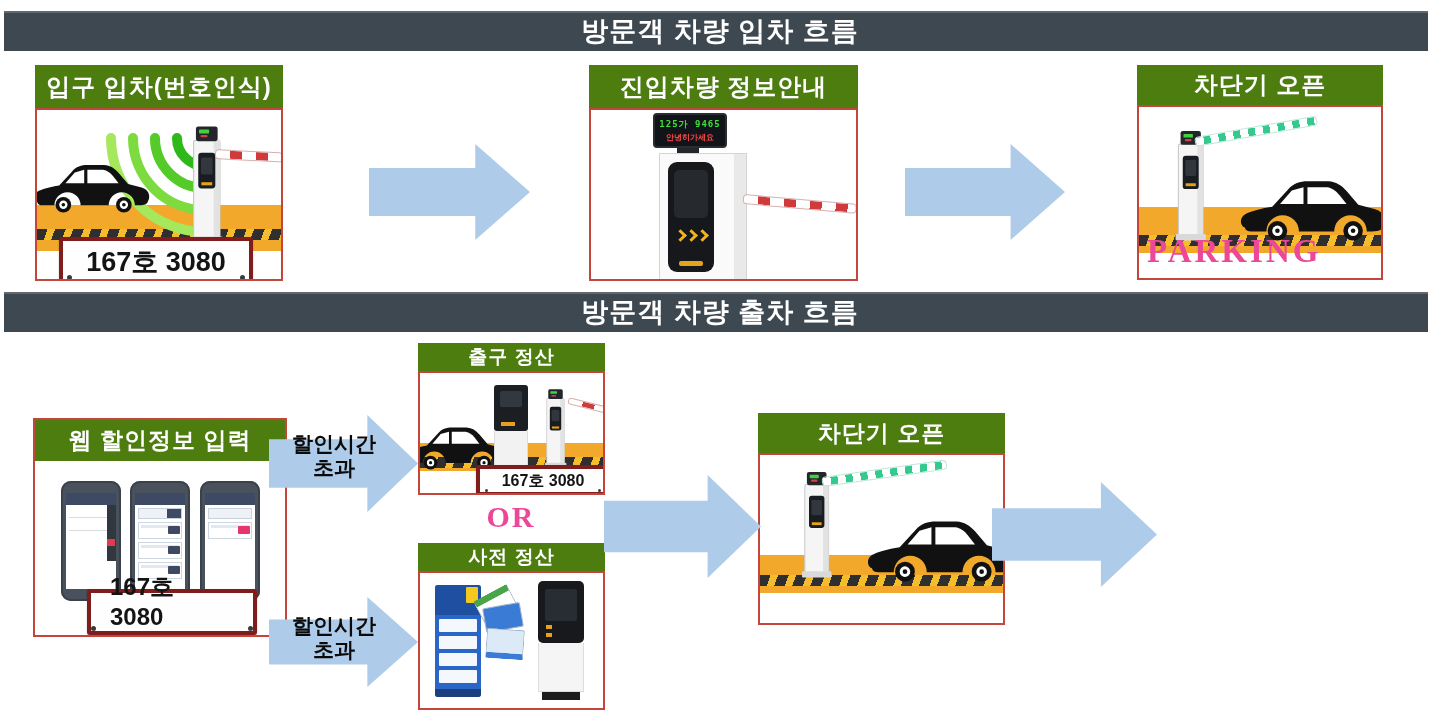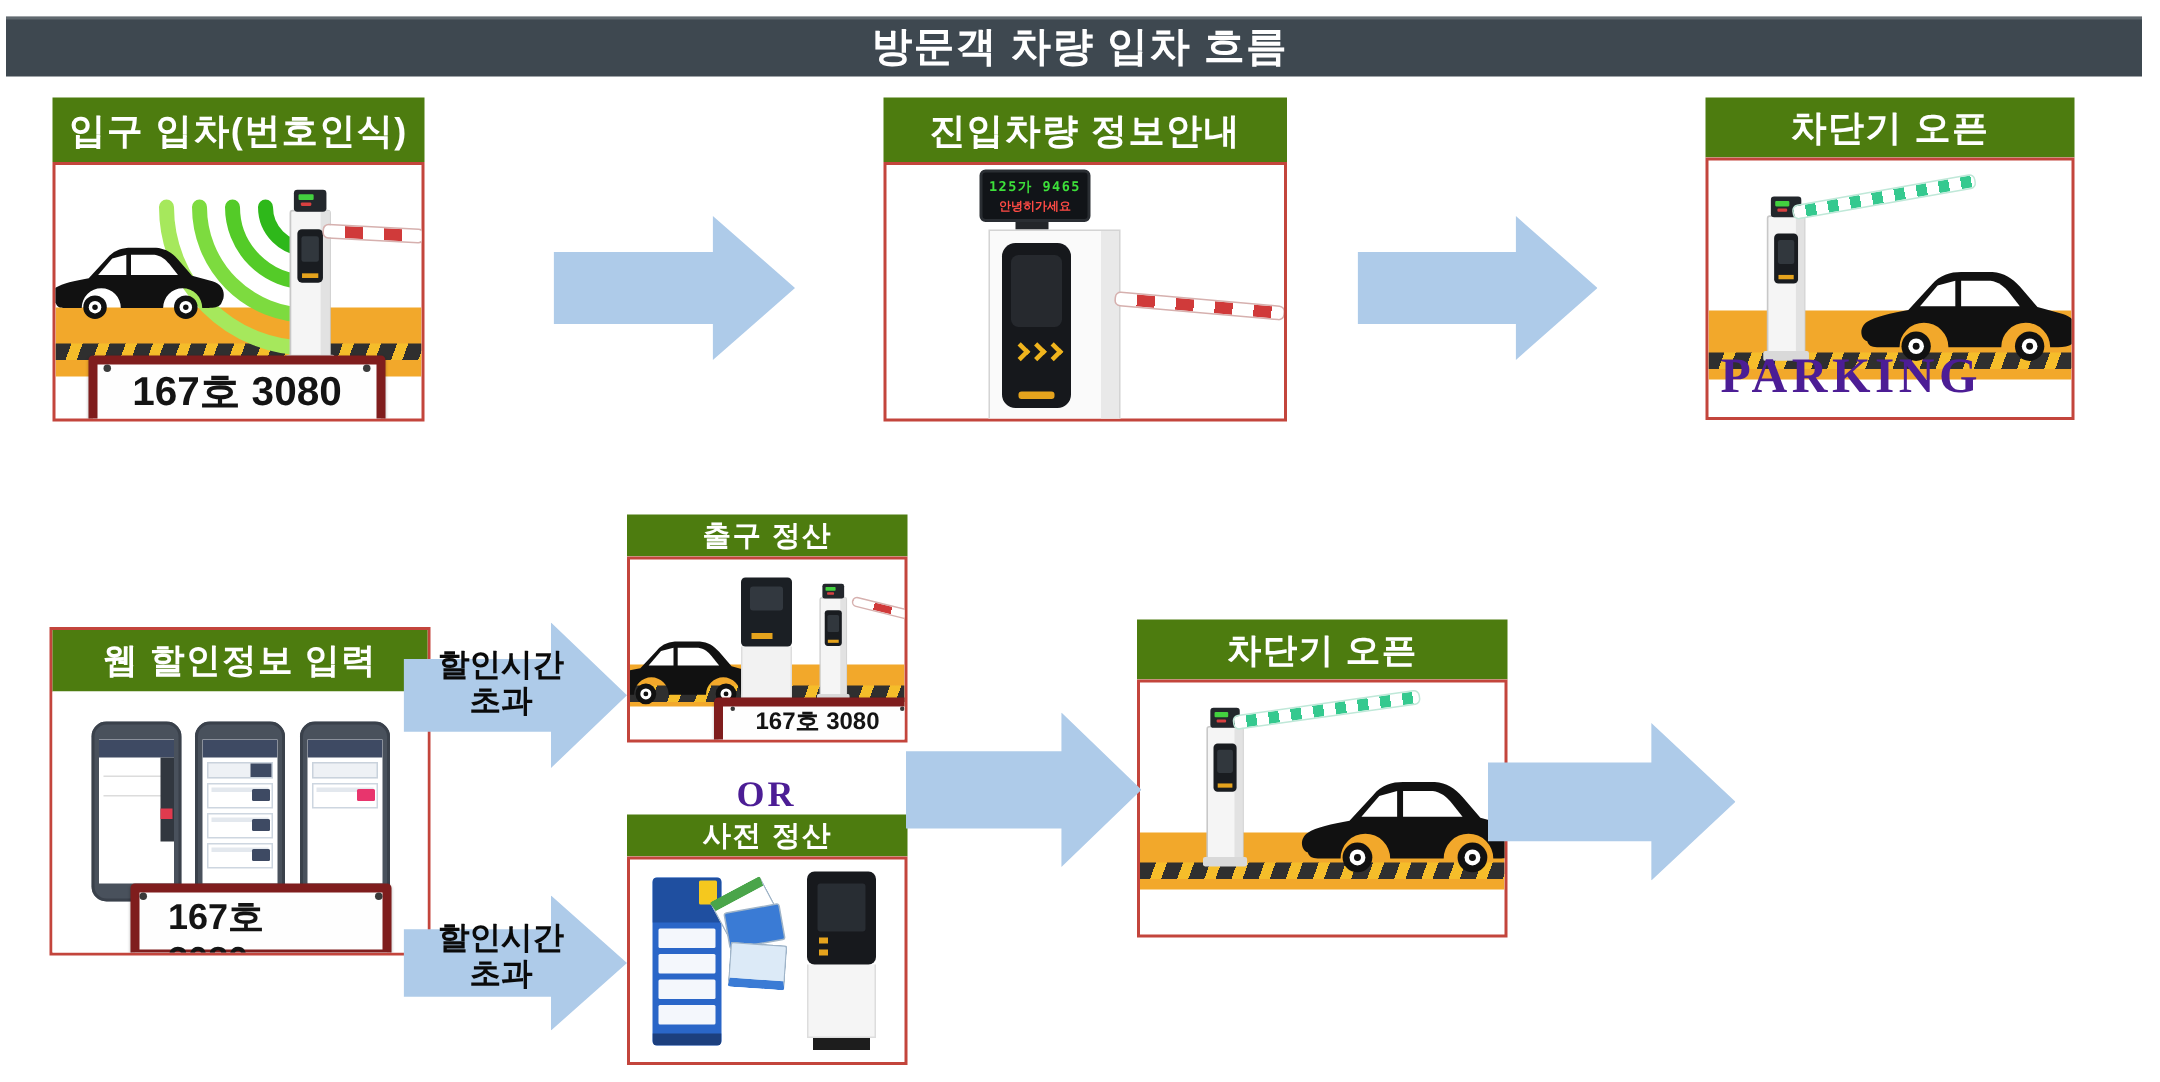--- a/index.html
+++ b/index.html
@@ -42,29 +42,29 @@
     background:repeating-linear-gradient(110deg,#2f2f2f 0 10px,#f5bd2a 10px 17px);}
   
   .arm-closed{position:absolute;height:8px;border:1px solid #d6b0ae;border-radius:4px;
     background:repeating-linear-gradient(90deg,#ffffff 0 14px,#d03a3a 14px 26px);
     transform-origin:left center;z-index:3;}
   .arm-open{position:absolute;height:8px;border:1px solid #bfe8d8;border-radius:4px;
     background:repeating-linear-gradient(90deg,#ffffff 0 8px,#35c98f 8px 15px);
     transform-origin:left center;z-index:3;}
   
   .plate{
-    position:absolute;background:#fefefe;border:6px solid #7f1d1d;border-radius:3px;
-    display:flex;align-items:flex-start;justify-content:center;gap:14px;
+    position:absolute;background:#fefefe;border:4px solid #7f1d1d;border-radius:3px;
+    display:flex;align-items:flex-end;justify-content:center;gap:14px;
     font-weight:bold;color:#141414;z-index:4;box-shadow:0 1px 2px rgba(0,0,0,.25);
   }
   .bolt{width:5px;height:5px;border-radius:50%;background:#3a3a3a;flex:0 0 auto;}
   
   .deco-caption{
     position:absolute;font-family:"Liberation Serif", serif;font-weight:bold;
-    color:#4c1d95;z-index:4;line-height:1;
+    color:#ec4899;z-index:4;line-height:1;
   }
   
   .led{position:absolute;background:#111418;border:2px solid #2a2e33;border-radius:4px;
     display:flex;flex-direction:column;align-items:center;justify-content:center;gap:1px;z-index:2;}
   .led-l1{color:#3de03a;font-family:"DejaVu Sans Mono", monospace;font-weight:bold;font-size:9px;letter-spacing:1px;}
   .led-l2{color:#ff4b45;font-family:"DejaVu Sans Mono", monospace;font-weight:bold;font-size:8px;}
   
   .chevrons{position:absolute;left:0;right:0;text-align:center;}
   .chev{display:inline-block;width:6px;height:6px;border-top:3px solid #f0b41d;border-right:3px solid #f0b41d;transform:rotate(45deg);margin:0 1px;}
   
@@ -197,20 +197,23 @@
           <use href="#sym-kiosk"></use>
         </svg>
       <div class="arm-open" style="left:56px;top:30px;width:122px;transform:rotate(-10deg);"></div>
       <svg class="abs" style="left:98px;top:68px;width:150px;height:66px;">
           <use href="#sym-car"></use>
         </svg>
       <div class="deco-caption" style="left:8px;top:128px;font-size:33px;letter-spacing:3px;">PARKING</div>
     </div>
   </div>
 
+  <div class="section-bar" style="top:292px;">
+    <span>방문객 차량 출차 흐름</span>
+  </div>
 
   <div class="flow-box boxed-red" style="left:33px;top:418px;width:250px;height:215px;">
     <div class="box-title" style="height:41px;font-size:23px;">웹 할인정보 입력</div>
     <div class="box-img">
       <div class="phone" style="left:26px;top:20px;">
         <div class="ph-screen">
           <div class="ph-head"></div>
           <div class="ph-row"></div>
           <div class="ph-row"></div>
           <div class="ph-side"></div>
@@ -287,21 +290,21 @@
         </svg>
       <div class="arm-closed" style="left:148px;top:24px;width:38px;height:5px;transform:rotate(14deg);"></div>
       <div class="plate" style="left:56px;top:92px;width:126px;height:23px;font-size:16px;">
         <span class="bolt" style="width:3px;height:3px;"></span>
         <span>167호 3080</span>
         <span class="bolt" style="width:3px;height:3px;"></span>
       </div>
     </div>
   </div>
 
-  <div class="deco-caption" style="left:455px;top:518px;width:112px;text-align:center;font-size:24px;letter-spacing:2px;">OR</div>
+  <div class="deco-caption" style="left:455px;top:502px;width:112px;text-align:center;font-size:30px;letter-spacing:2px;">OR</div>
 
   <div class="flow-box" style="left:418px;top:543px;width:187px;height:167px;">
     <div class="box-title" style="height:28px;font-size:19px;">사전 정산</div>
     <div class="box-img">
       <div class="poster" style="left:15px;top:12px;width:46px;height:112px;">
         <div class="poster-top">
           <div class="badge"></div>
         </div>
         <div class="po-row"></div>
         <div class="po-row"></div>

